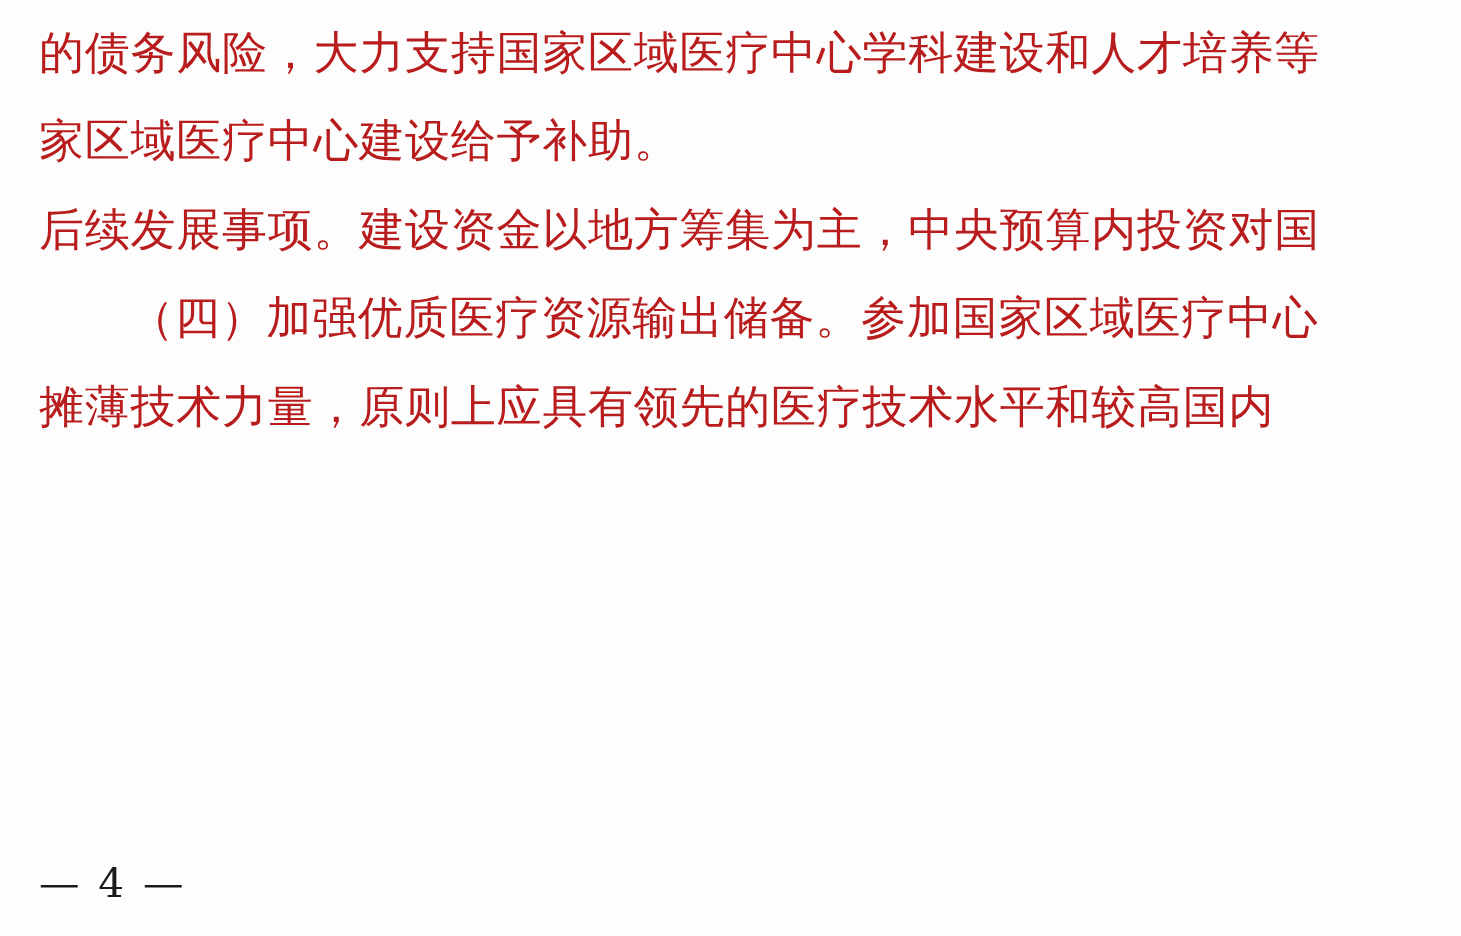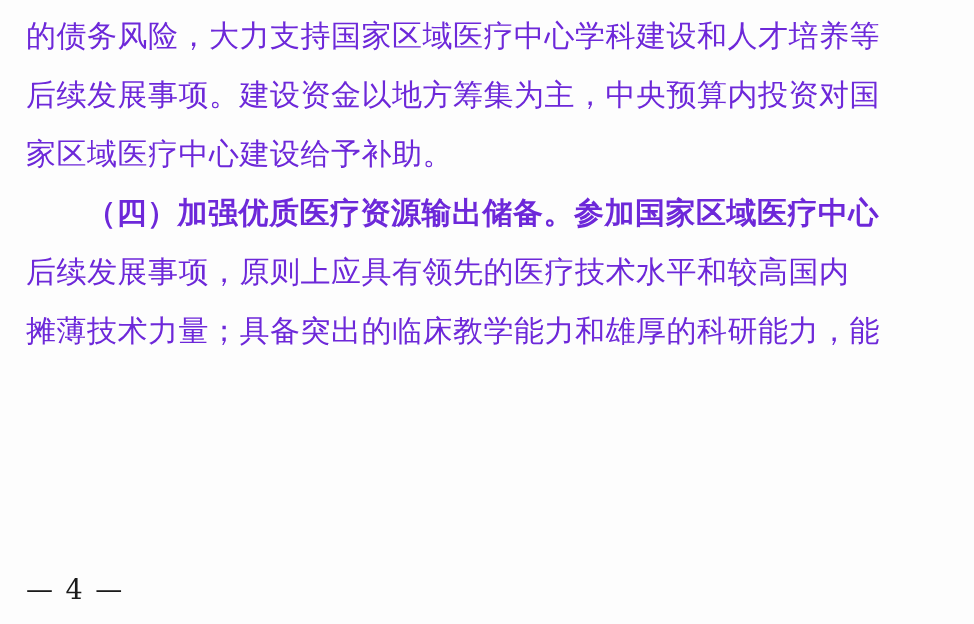--- a/index.html
+++ b/index.html
@@ -29,53 +29,51 @@
   .para {
     margin: 0;
     padding: 0;
   }
   .line {
     display: block;
     font-size: 30px;
     line-height: 59px;
     letter-spacing: 0.5px;
     white-space: nowrap;
-    color: #6d28d9;
+    color: #b91c1c;
     text-align: justify;
   }
   .line.indent {
     text-indent: 60px;
-    font-weight: bold;
   }
   .page-number {
     position: absolute;
     left: 26px;
     bottom: 18px;
     font-size: 27px;
     line-height: 32px;
     color: #1a1a1a;
     letter-spacing: 2px;
   }
 </style>
 </head>
 <body>
 
 <div id="page">
 
   <div class="doc-body">
 
     <div class="para">
       <span class="line">的债务风险，大力支持国家区域医疗中心学科建设和人才培养等</span>
+      <span class="line">家区域医疗中心建设给予补助。</span>
       <span class="line">后续发展事项。建设资金以地方筹集为主，中央预算内投资对国</span>
-      <span class="line">家区域医疗中心建设给予补助。</span>
     </div>
 
     <div class="para">
       <span class="line indent">（四）加强优质医疗资源输出储备。参加国家区域医疗中心</span>
-      <span class="line">后续发展事项，原则上应具有领先的医疗技术水平和较高国内</span>
-      <span class="line">摊薄技术力量；具备突出的临床教学能力和雄厚的科研能力，能</span>
+      <span class="line">摊薄技术力量，原则上应具有领先的医疗技术水平和较高国内</span>
     </div>
 
   </div>
 
   <div class="page-number">— 4 —</div>
 
 </div>
 
 </body></html>

